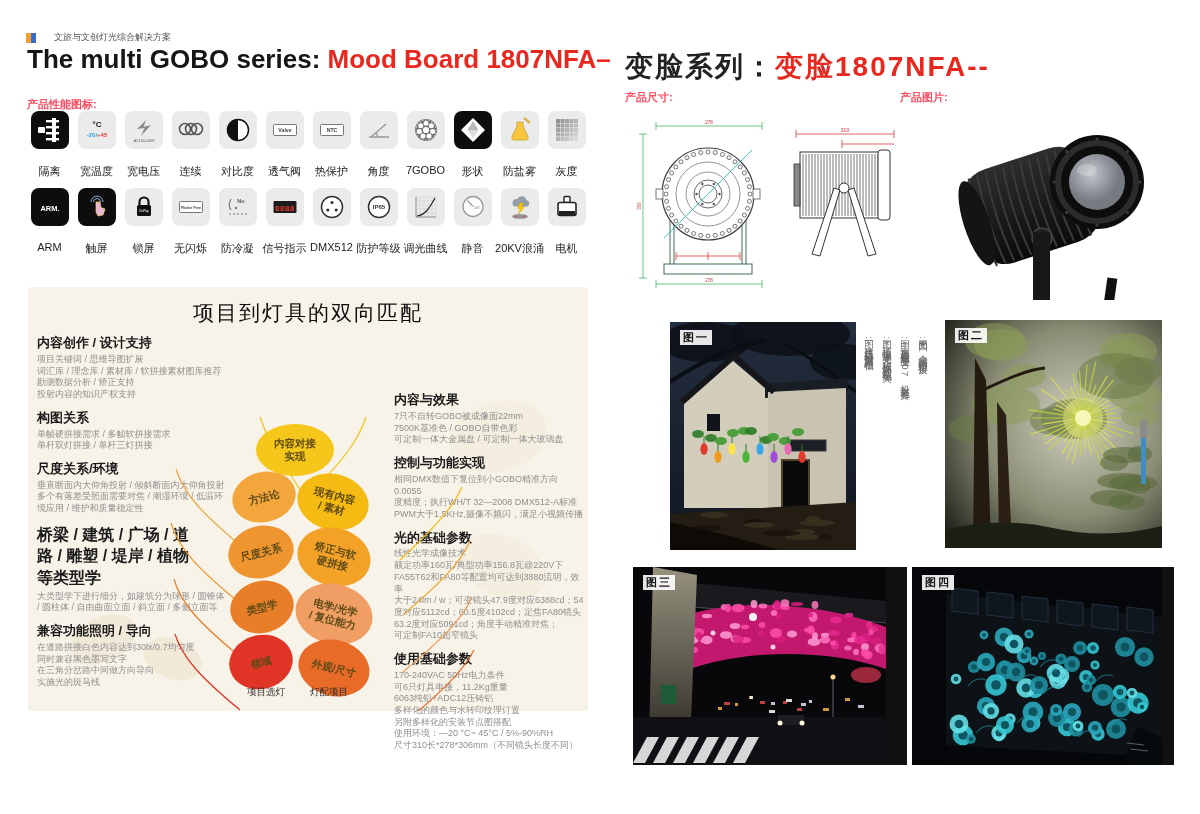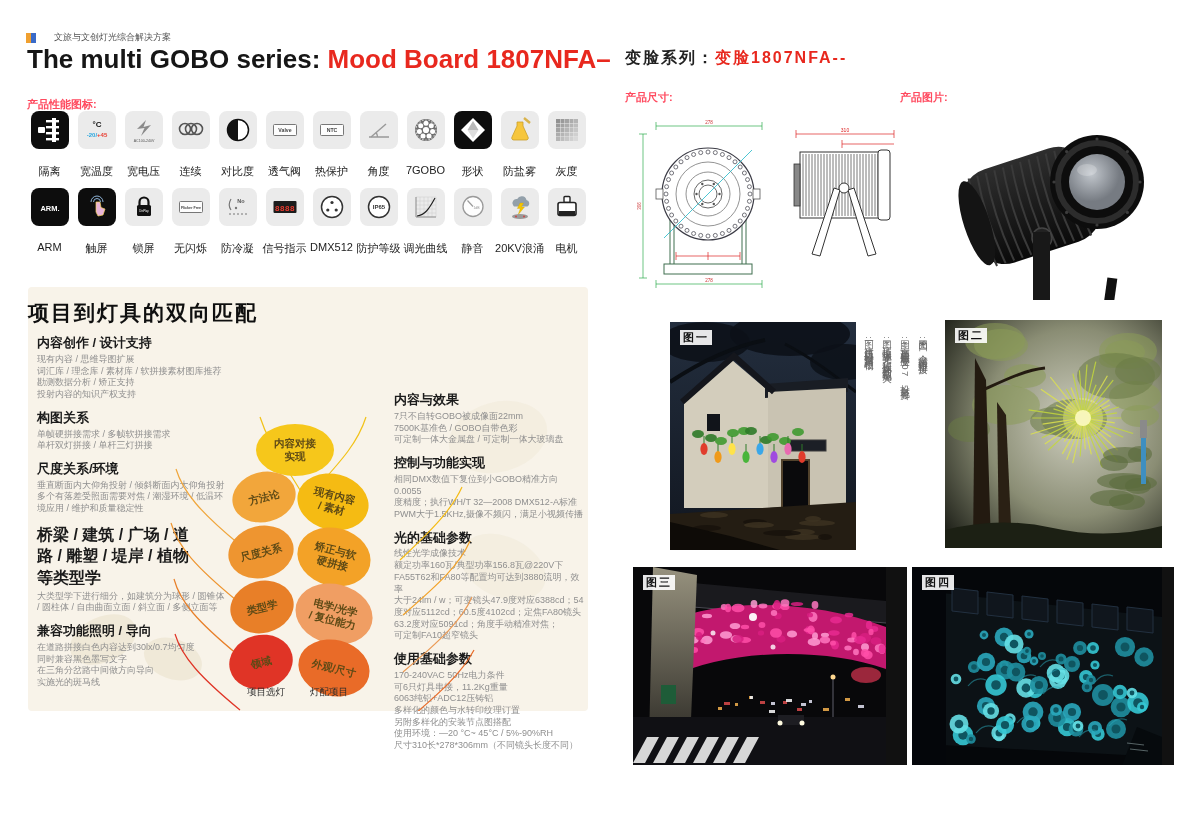--- a/index.html
+++ b/index.html
@@ -18,35 +18,35 @@
   .icon-row{display:flex;margin-bottom:9px;}
   .icon-cell{width:47px;display:flex;flex-direction:column;align-items:center;}
   .tile{width:38px;height:38px;border-radius:8px;background:#ebebeb;display:flex;
         align-items:center;justify-content:center;overflow:hidden;}
   .tile.dark{background:#0d0d0d;}
   .icon-label{margin-top:15px;font-size:11px;color:#1c1c1c;white-space:nowrap;}
   
   .panel{position:absolute;left:28px;top:287px;width:560px;height:424px;background:#f8f3e9;
          border-radius:4px;}
   .dleaf{position:absolute;background:#f0e9d8;border-radius:50%;}
-  .panel-title{position:absolute;top:12px;left:0;width:100%;text-align:left;font-size:21px;
-               font-weight:bold;color:#0f0f0f;letter-spacing:2px;}
+  .panel-title{position:absolute;top:12px;left:0;width:100%;text-align:center;font-size:21px;
+               font-weight:normal;color:#0f0f0f;letter-spacing:2px;}
   .pcol{position:absolute;}
   #panel-left{left:9px;top:39px;width:285px;}
   #panel-right{left:366px;top:96px;width:190px;}
   .psec h3{font-size:13px;color:#1b1b1b;margin:9px 0 2px;font-weight:bold;line-height:1.3;}
   .psec h3.big{font-size:16px;line-height:1.35;}
   .psec .pl{font-size:9px;color:#8f8f8f;line-height:1.3;}
   #awns{position:absolute;left:0;top:60px;pointer-events:none;}
   .leaf{position:absolute;border-radius:50%;display:flex;align-items:center;justify-content:center;
         text-align:center;font-size:10.5px;font-weight:bold;color:#5e4a16;line-height:1.2;
         white-space:pre-line;}
   .wheat-label{position:absolute;font-size:9.5px;color:#2c2c2c;transform:translateX(-50%);}
   
-  .rp-title{position:absolute;left:625px;top:48px;font-size:16px;font-weight:bold;color:#222;
+  .rp-title{position:absolute;left:625px;top:48px;font-size:28px;font-weight:bold;color:#222;
             letter-spacing:2px;}
   .tech{position:absolute;}
   .fig{position:absolute;background:#111;text-align:right;}
   .fig svg{display:block;}
   .chip{position:absolute;top:8px;left:10px;background:rgba(255,255,255,.9);color:#111;
         font-size:11px;font-weight:bold;padding:0 3px;letter-spacing:2px;line-height:15px;}
   .caps{position:absolute;left:862px;top:333px;display:flex;gap:5px;}
   .cap{writing-mode:vertical-lr;text-orientation:mixed;font-size:9.5px;color:#666;
        letter-spacing:1.5px;height:210px;}
 </style>
@@ -380,21 +380,21 @@
   <div class="panel">
     <div class="dleaf" style="left:40px;top:330px;width:70px;height:45px;transform:rotate(-25deg);"></div>
     <div class="dleaf" style="left:115px;top:352px;width:60px;height:40px;transform:rotate(20deg);"></div>
     <div class="dleaf" style="left:420px;top:115px;width:100px;height:70px;transform:rotate(-15deg);opacity:.55;"></div>
     <div class="dleaf" style="left:430px;top:250px;width:90px;height:60px;transform:rotate(25deg);opacity:.5;"></div>
 
     <div class="panel-title">项目到灯具的双向匹配</div>
     <div class="pcol" id="panel-left">
         <div class="psec">
           <h3 style="white-space: pre-line;">内容创作 / 设计支持</h3>
-          <div class="pl">现有内容 / 思维导图扩展</div>
+          <div class="pl">项目关键词 / 思维导图扩展</div>
           <div class="pl">词汇库 / 理念库 / 素材库 / 软拼接素材图库推荐</div>
           <div class="pl">勘测数据分析 / 矫正支持</div>
           <div class="pl">投射内容的知识产权支持</div>
         </div>
         <div class="psec">
           <h3 style="white-space: pre-line;">构图关系</h3>
           <div class="pl">单帧硬拼接需求 / 多帧软拼接需求</div>
           <div class="pl">单杆双灯拼接 / 单杆三灯拼接</div>
         </div>
         <div class="psec">

